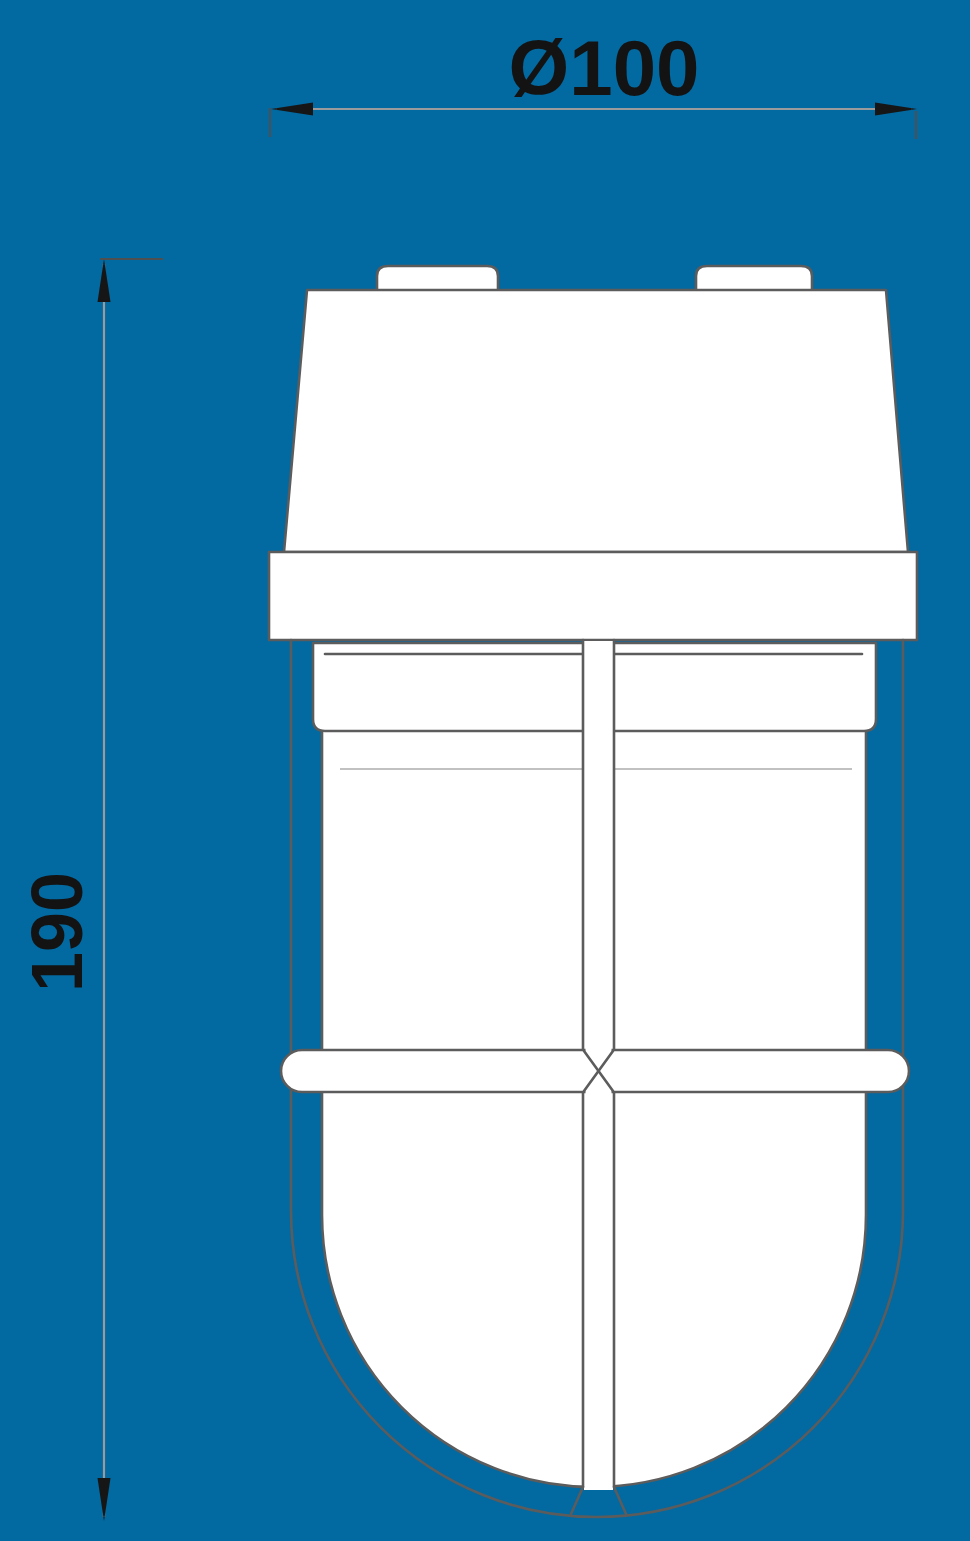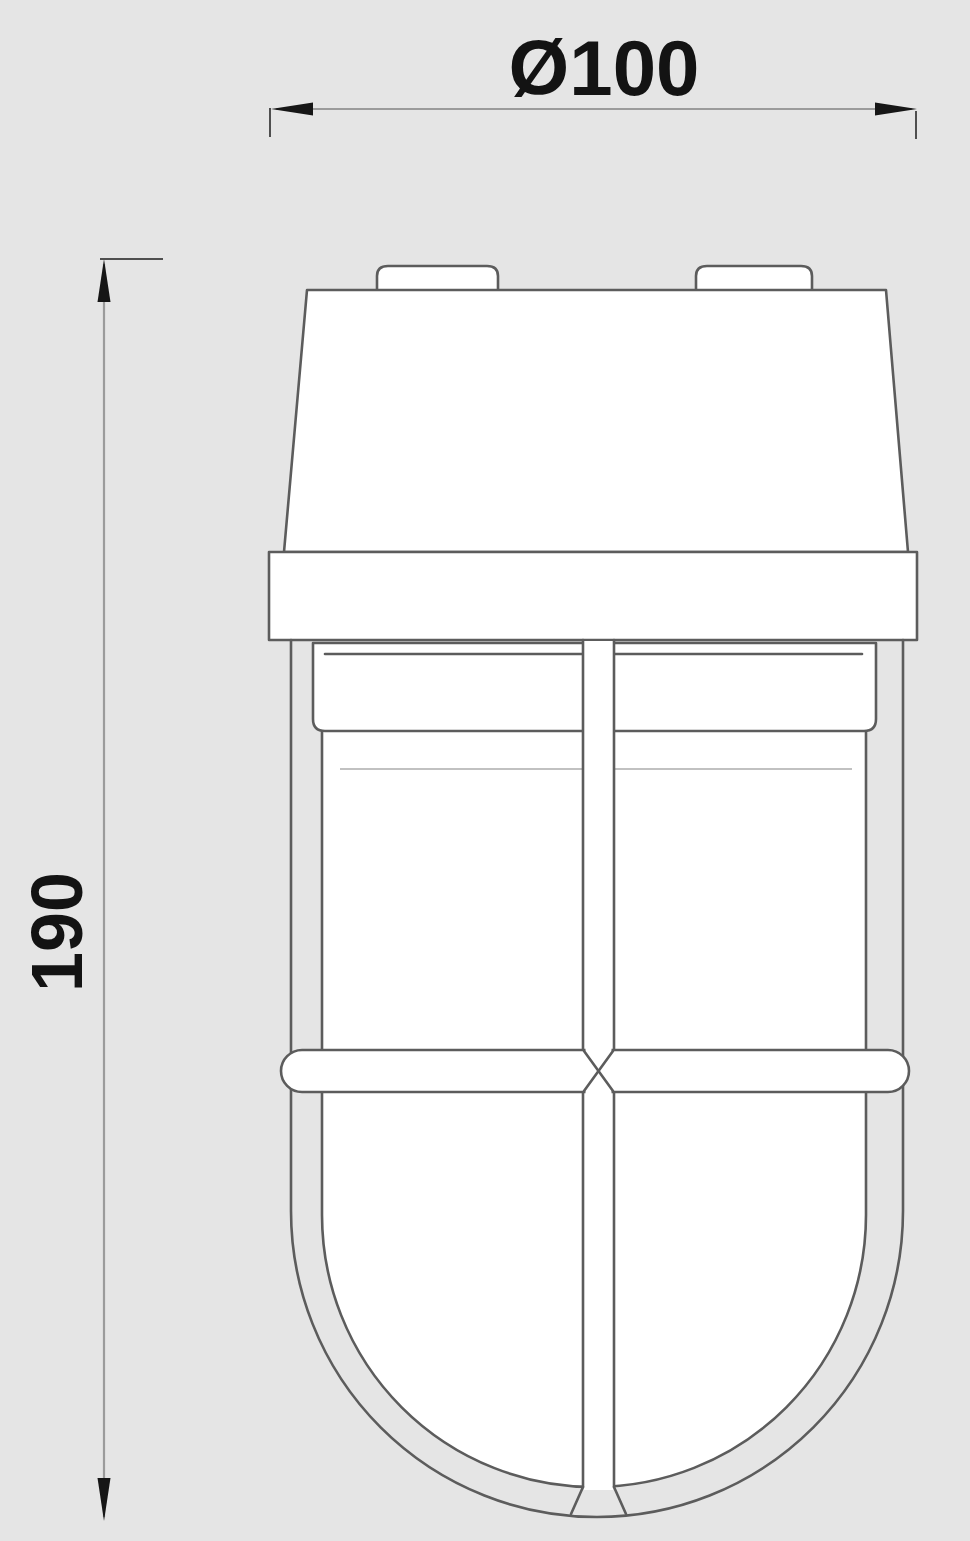--- a/index.html
+++ b/index.html
@@ -4,21 +4,21 @@
 <style>
   html, body {
     margin: 0;
     padding: 0;
     background: #ffffff;
   }
   .canvas {
     position: relative;
     width: 970px;
     height: 1541px;
-    background: #e5e5e5;
+    background: #0369a1;
     overflow: hidden;
   }
   svg { display: block; }
 
   
   .ln {
     stroke: #5c5c5c;
     stroke-width: 2.6;
     fill: none;
     stroke-linejoin: round;

